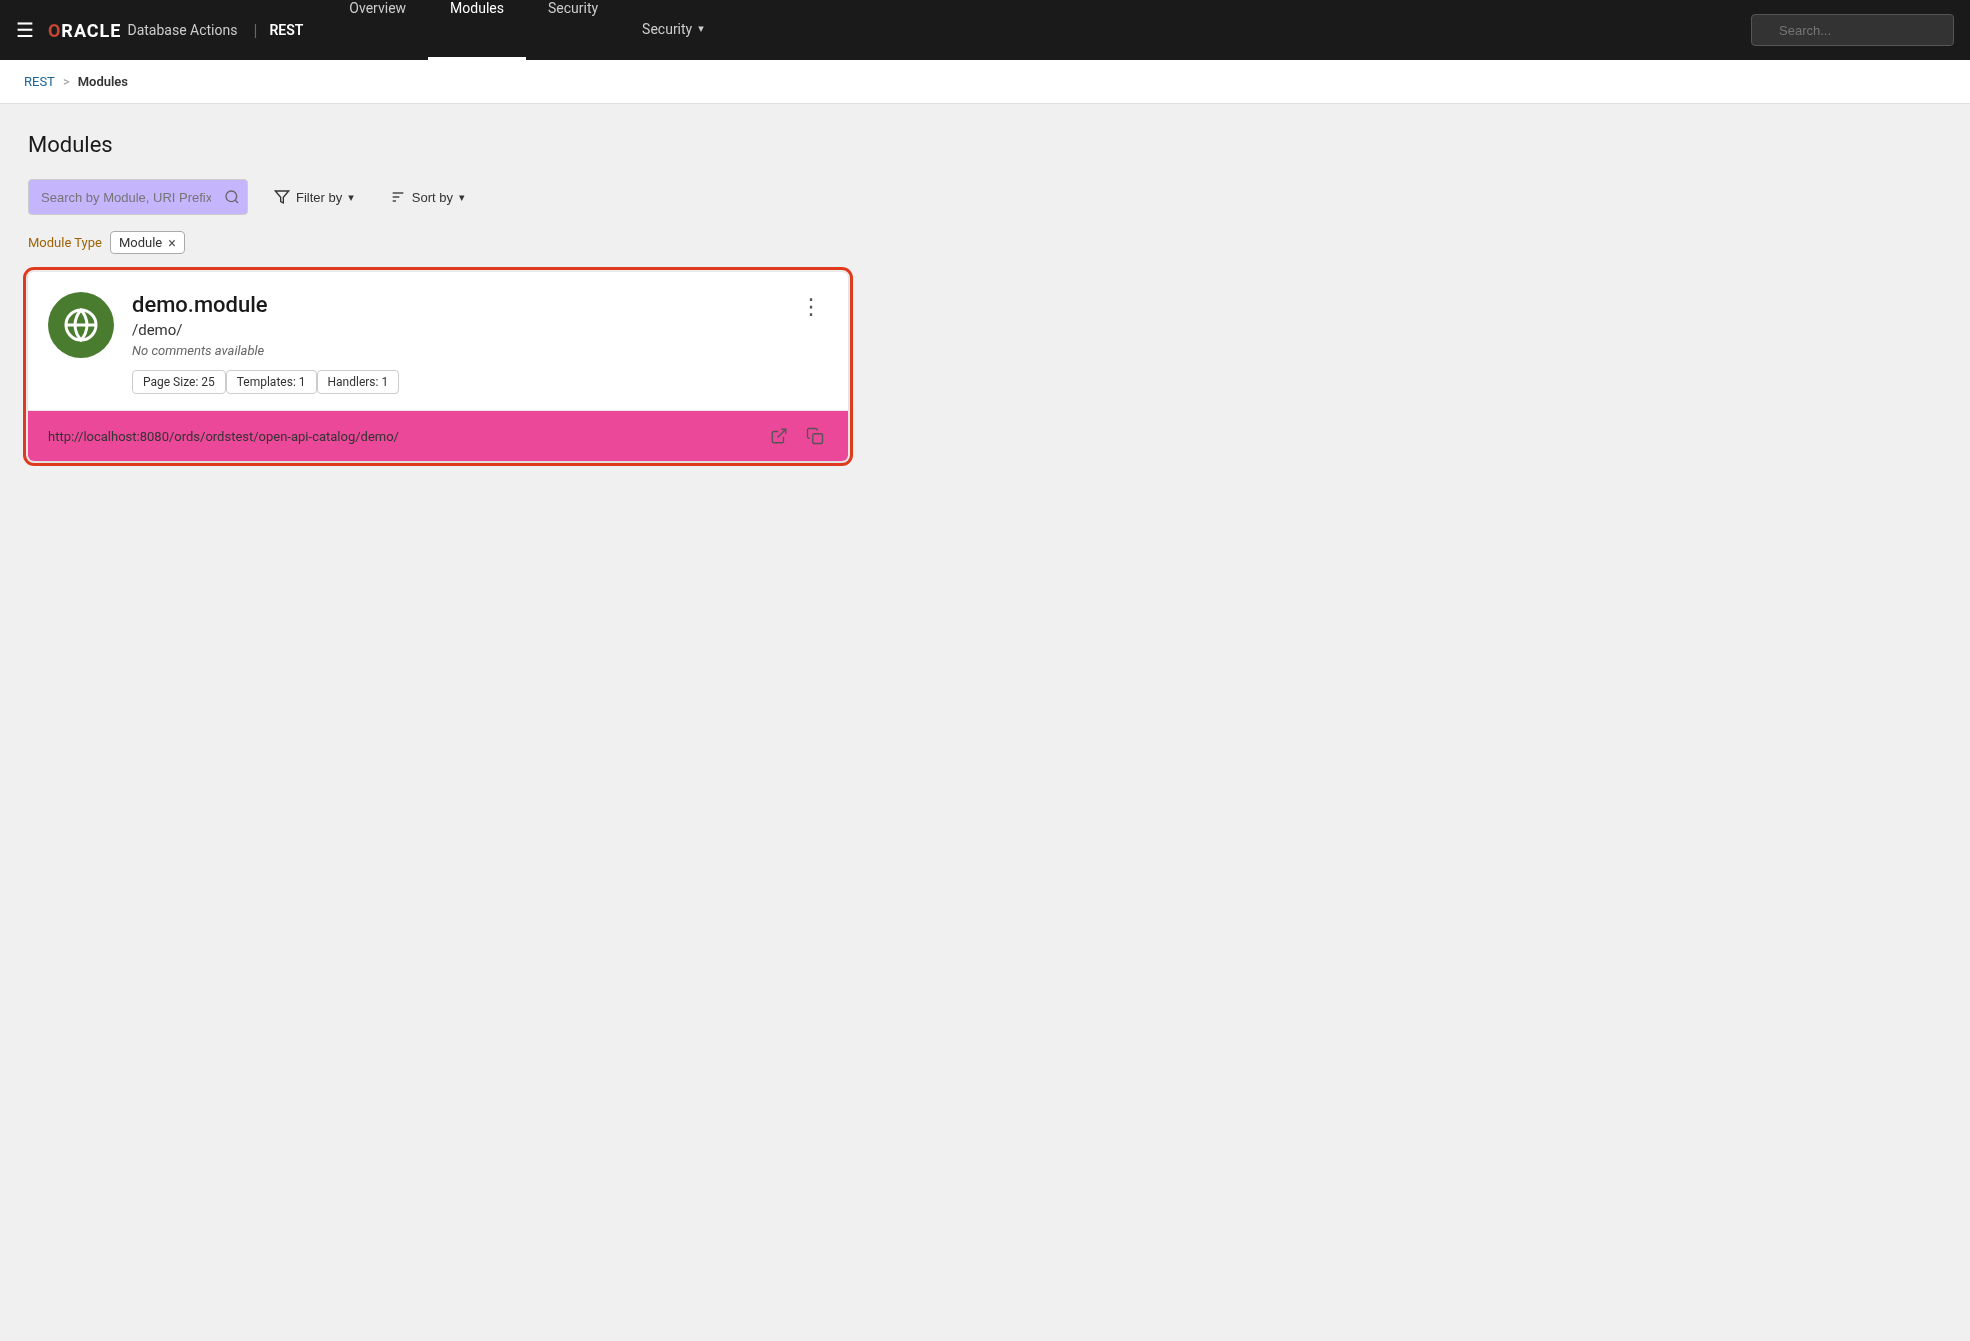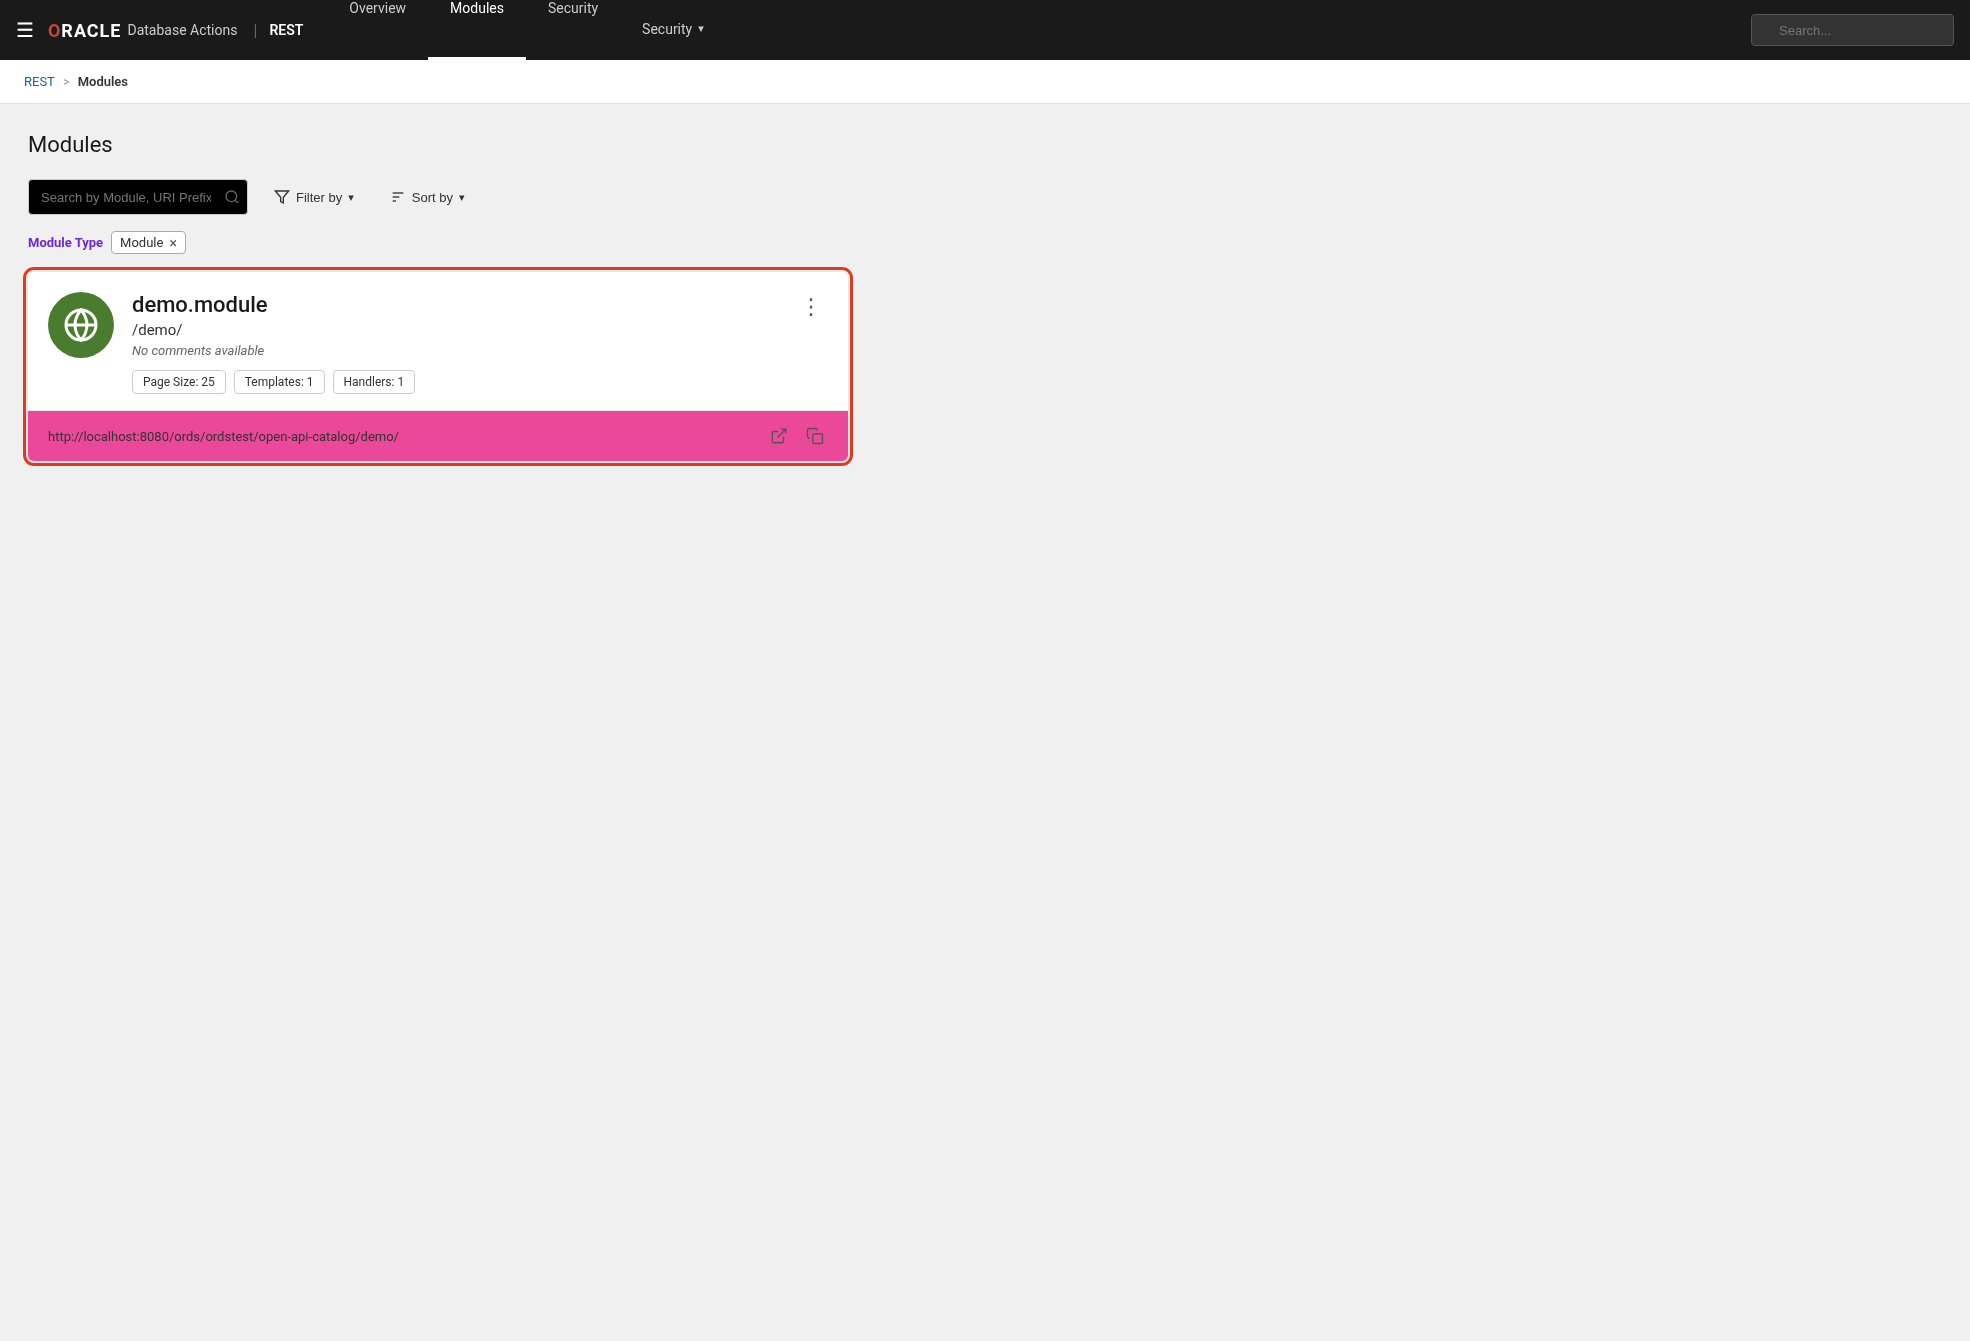--- a/index.html
+++ b/index.html
@@ -142,21 +142,21 @@
       display: flex;
       align-items: center;
     }
     .search-input {
       border: 1px solid #ccc;
       border-radius: 4px;
       height: 36px;
       padding: 0 36px 0 12px;
       font-size: 13px;
       width: 220px;
-      background: #000000;
+      background: #c4b5fd;
       color: #666;
     }
     .search-icon-btn {
       position: absolute;
       right: 8px;
       background: none;
       border: none;
       cursor: pointer;
       color: #666;
       display: flex;
@@ -177,22 +177,21 @@
 
     
     .filter-chips {
       display: flex;
       align-items: center;
       gap: 8px;
       margin-bottom: 18px;
     }
     .filter-label {
       font-size: 13px;
-      color: #6d28d9;
-      font-weight: bold;
+      color: #a16207;
     }
     .filter-chip {
       display: flex;
       align-items: center;
       gap: 6px;
       border: 1px solid #aaa;
       border-radius: 4px;
       padding: 3px 8px;
       font-size: 13px;
       background: #fff;
@@ -258,21 +257,20 @@
       margin-bottom: 4px;
     }
     .module-comment {
       font-size: 13px;
       color: #666;
       font-style: italic;
       margin-bottom: 12px;
     }
     .module-badges {
       display: flex;
-      gap: 8px;
       flex-wrap: wrap;
     }
     .module-badge {
       border: 1px solid #ccc;
       border-radius: 4px;
       padding: 4px 10px;
       font-size: 12px;
       color: #333;
       background: #fff;
     }

